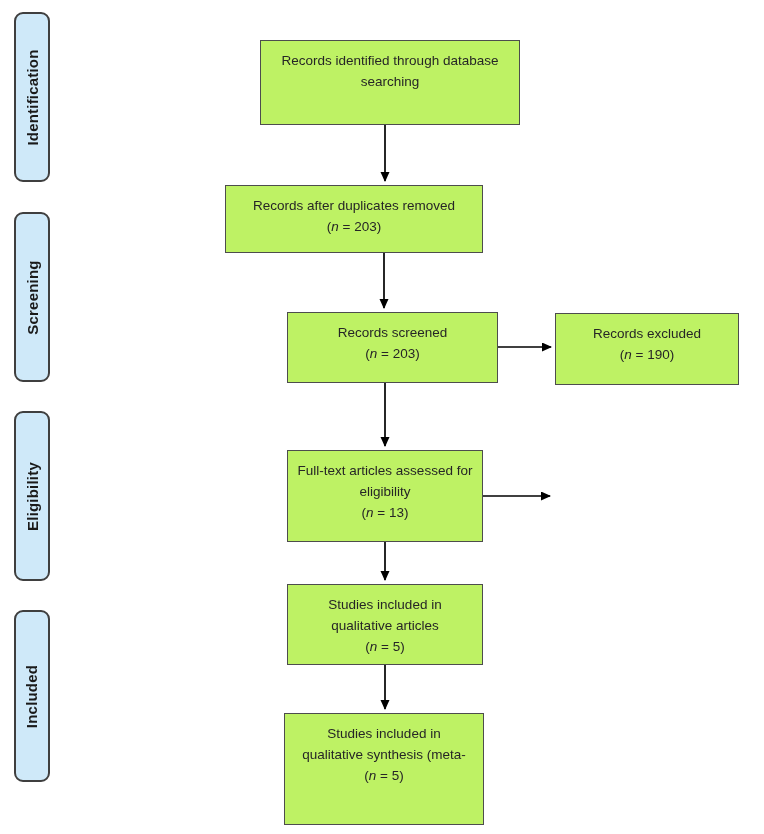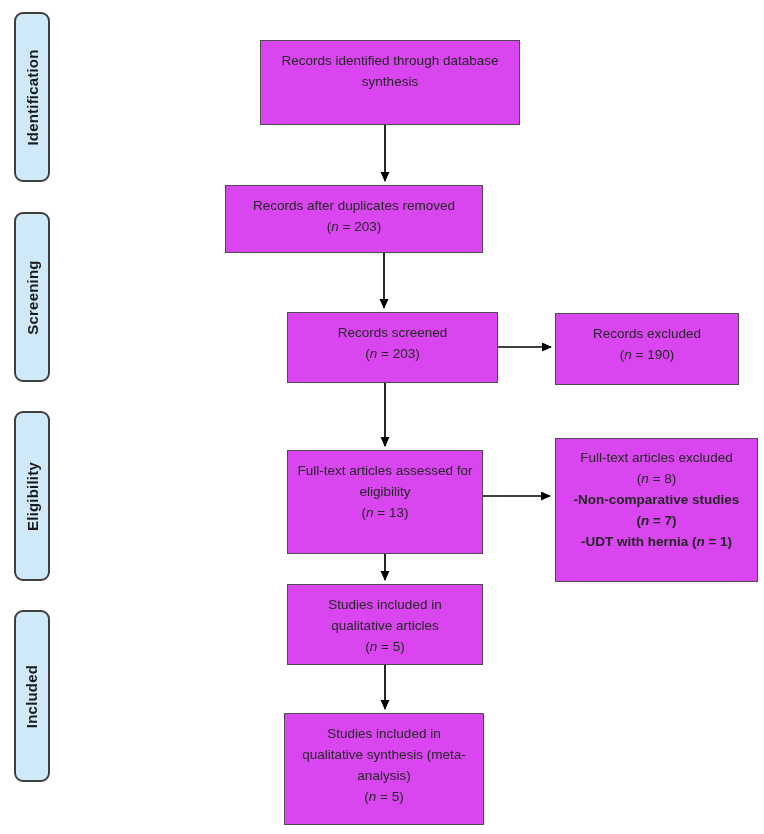--- a/index.html
+++ b/index.html
@@ -11,21 +11,21 @@
   .stage{
     position:absolute;left:14px;width:36px;
     background:#cfe9f9;border:2px solid #3f3f3f;border-radius:9px;
     display:flex;align-items:center;justify-content:center;box-sizing:border-box;
   }
   .stage-text{
     transform:rotate(-90deg);white-space:nowrap;
     font-weight:bold;font-size:15px;letter-spacing:.2px;color:#1a1a1a;
   }
   .fbox{
-    position:absolute;background:#d946ef;border:1.6px solid #4d4d4d;
+    position:absolute;background:#bef264;border:1.6px solid #4d4d4d;
     box-sizing:border-box;display:block;
   }
   .lines{
     padding:9px 4px 0 4px;text-align:center;
     font-size:13.5px;line-height:21px;color:#262626;
   }
   .lines .bold{font-weight:bold;}
   .lines i{font-style:italic;}
 </style>
 </head>
@@ -57,21 +57,21 @@
   <div class="stage" style="top:411px;height:170px">
     <span class="stage-text">Eligibility</span>
   </div>
   <div class="stage" style="top:610px;height:172px">
     <span class="stage-text">Included</span>
   </div>
 
   <div class="fbox" style="left:260px;top:40px;width:260px;height:85px">
     <div class="lines">
         <div class="line">Records identified through database</div>
-        <div class="line">synthesis</div>
+        <div class="line">searching</div>
       </div>
   </div>
 
   <div class="fbox" style="left:225px;top:185px;width:258px;height:68px">
     <div class="lines">
         <div class="line">Records after duplicates removed</div>
         <div class="line">(<i>n</i> = 203)</div>
       </div>
   </div>
 
@@ -82,48 +82,38 @@
       </div>
   </div>
 
   <div class="fbox" style="left:555px;top:313px;width:184px;height:72px">
     <div class="lines">
         <div class="line">Records excluded</div>
         <div class="line">(<i>n</i> = 190)</div>
       </div>
   </div>
 
-  <div class="fbox" style="left:287px;top:450px;width:196px;height:104px">
+  <div class="fbox" style="left:287px;top:450px;width:196px;height:92px">
     <div class="lines">
         <div class="line">Full-text articles assessed for</div>
         <div class="line">eligibility</div>
         <div class="line">(<i>n</i> = 13)</div>
       </div>
   </div>
 
-  <div class="fbox" style="left:555px;top:438px;width:203px;height:144px">
-    <div class="lines" style="padding-top:8px">
-        <div class="line">Full-text articles excluded</div>
-        <div class="line">(<i>n</i> = 8)</div>
-        <div class="line bold">-Non-comparative studies</div>
-        <div class="line bold">(<i>n</i> = 7)</div>
-        <div class="line bold">-UDT with hernia (<i>n</i> = 1)</div>
-      </div>
-  </div>
 
   <div class="fbox" style="left:287px;top:584px;width:196px;height:81px">
     <div class="lines">
         <div class="line">Studies included in</div>
         <div class="line">qualitative articles</div>
         <div class="line">(<i>n</i> = 5)</div>
       </div>
   </div>
 
   <div class="fbox" style="left:284px;top:713px;width:200px;height:112px">
     <div class="lines">
         <div class="line">Studies included in</div>
         <div class="line">qualitative synthesis (meta-</div>
-        <div class="line">analysis)</div>
         <div class="line">(<i>n</i> = 5)</div>
       </div>
   </div>
 
 </div>
 
 </body></html>

